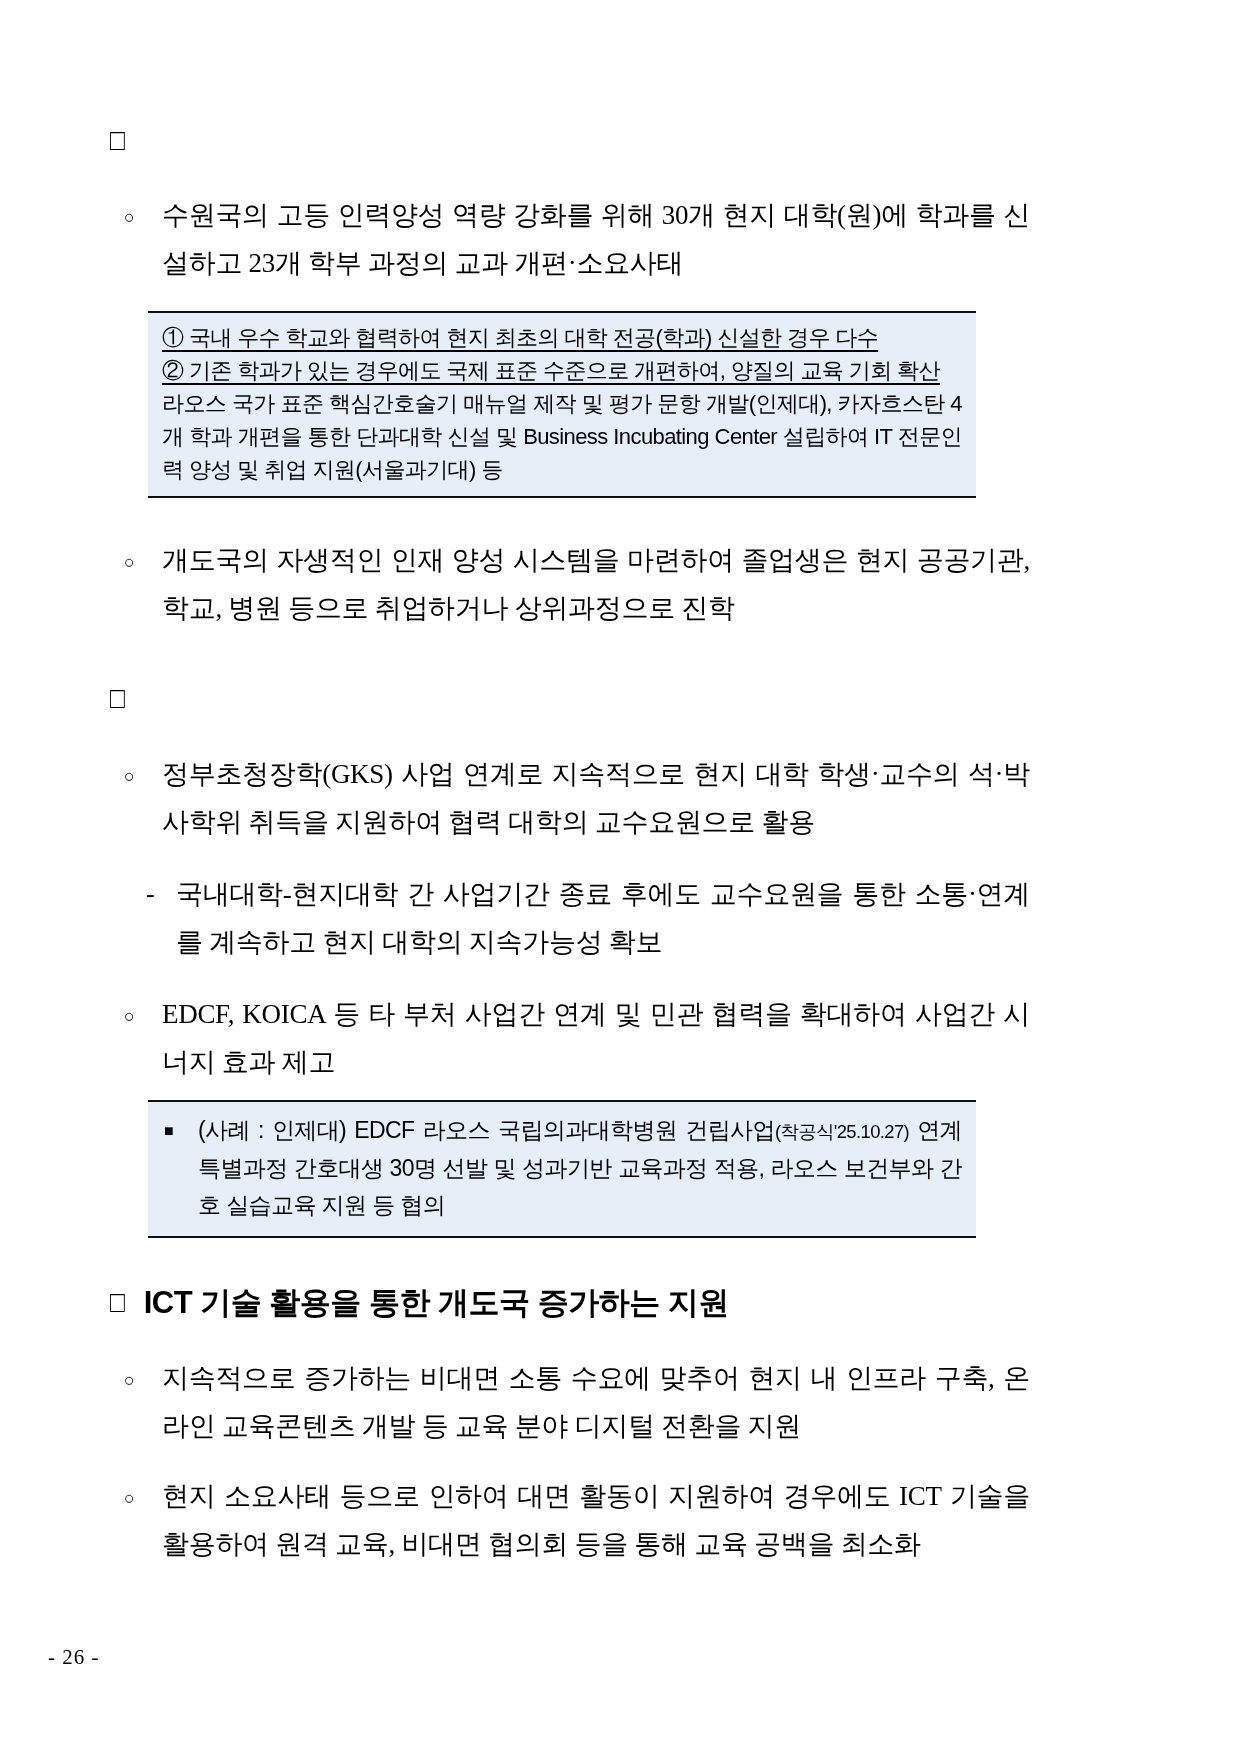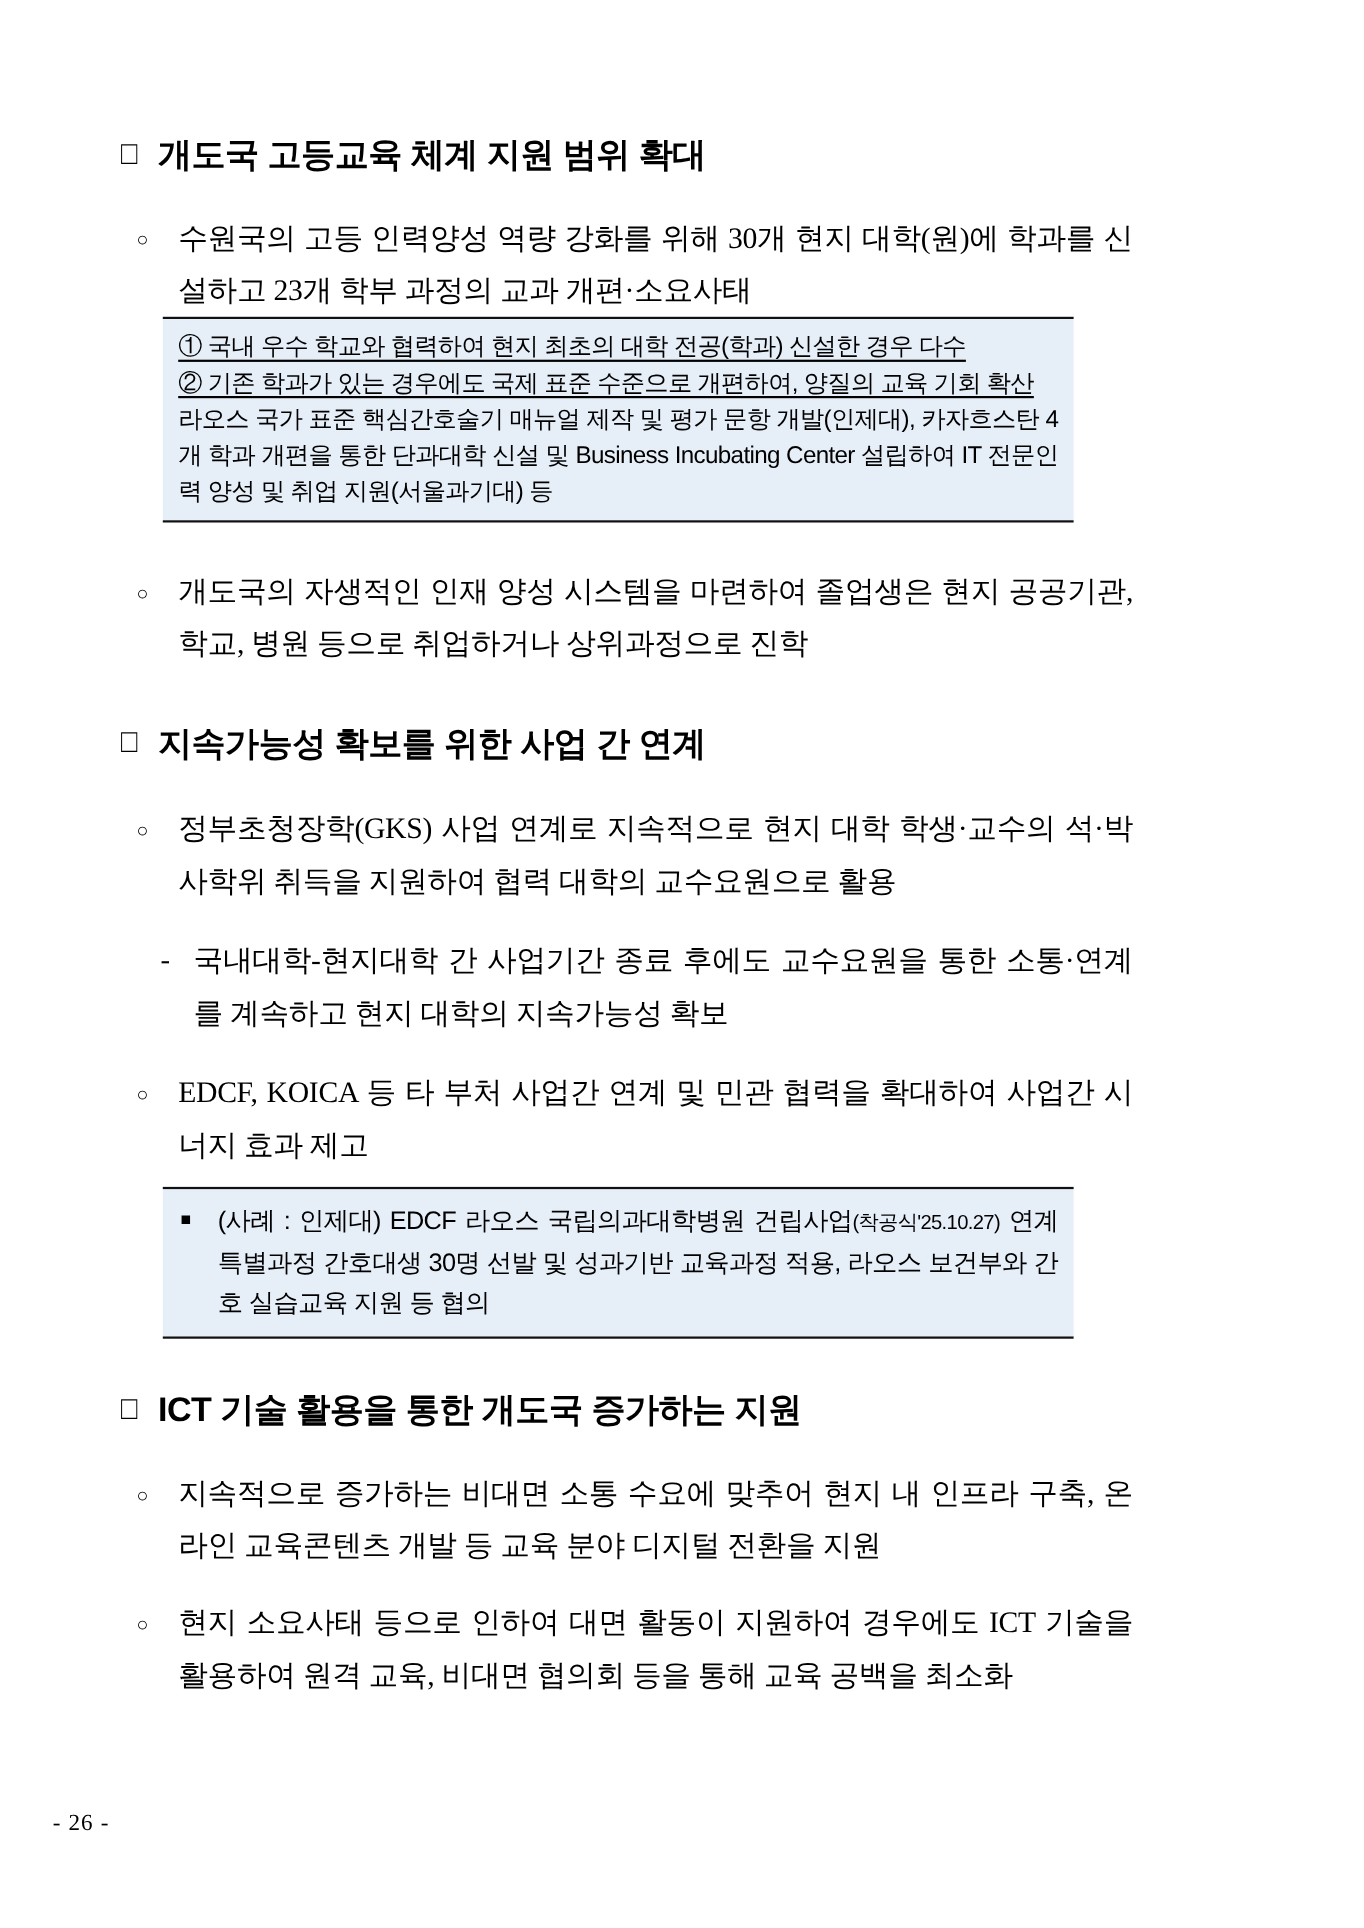--- a/index.html
+++ b/index.html
@@ -86,21 +86,21 @@
   }
   .casebox .case-row { display: flex; }
   .casebox .marker { flex: 0 0 34px; font-size: 16px; line-height: 37px; }
   .casebox .ptext { flex: 1; text-align: justify; }
   
   .b { font-weight: 400; }
   .u { text-decoration: underline; text-underline-offset: 5px; }
   .sm { font-size: 0.8em; }
   
   .mt-b1   { margin-top: 30px; }
-  .mt-box1 { }
+  .mt-box1 { margin-top: 24px; }
   .mt-b2   { margin-top: 38px; }
   .mt-h2   { margin-top: 46px; }
   .mt-b3   { margin-top: 32px; }
   .mt-d1   { margin-top: 24px; }
   .mt-b4   { margin-top: 24px; }
   .mt-box2 { margin-top: 14px; }
   .mt-h3   { margin-top: 44px; }
   .mt-b5   { margin-top: 30px; }
   .mt-b6   { margin-top: 22px; }
   .footer {
@@ -114,42 +114,40 @@
     margin-left: 48px;
   }
 </style>
 </head>
 <body>
 
 <div class="page">
 
   <h1 class="h">
     <span class="h-marker">□</span>
-    <span>개도국 고등교육 체계 지원 범위 확대</span>
   </h1>
 
   <div class="para mt-b1">
     <span class="marker">○</span>
     <div class="ptext"><span>수원국의 고등 인력양성 역량 강화를 위해 </span><span class="b">30개 현지 대학(원)에 학과</span><span>를 신설하고 </span><span class="b">23개 학부</span><span> 과정의 교과 </span><span class="b">개편·소요사태</span></div>
   </div>
 
   <div class="notebox mt-box1">
     <p class="nb-title"><span class="b u">① 국내 우수 학교와 협력하여 현지 최초의 대학 전공(학과) 신설한 경우 다수</span></p>
     <p class="nb-title"><span class="b u">② 기존 학과가 있는 경우에도 국제 표준 수준으로 개편하여, 양질의 교육 기회 확산</span></p>
     <p class="nb-body">라오스 국가 표준 핵심간호술기 매뉴얼 제작 및 평가 문항 개발(인제대), 카자흐스탄 4개 학과 개편을 통한 단과대학 신설 및 Business Incubating Center 설립하여 IT 전문인력 양성 및 취업 지원(서울과기대) 등</p>
   </div>
 
   <div class="para mt-b2">
     <span class="marker">○</span>
     <div class="ptext"><span>개도국의 </span><span class="b">자생적인 인재 양성 시스템</span><span>을 마련하여 </span><span class="b">졸업생</span><span>은 현지 공공기관, 학교, 병원 등으로 </span><span class="b">취업</span><span>하거나 </span><span class="b">상위과정으로 진학</span></div>
   </div>
 
   <h1 class="h mt-h2">
     <span class="h-marker">□</span>
-    <span>지속가능성 확보를 위한 사업 간 연계</span>
   </h1>
 
   <div class="para mt-b3">
     <span class="marker">○</span>
     <div class="ptext"><span>정부초청장학(GKS) 사업 연계로 지속적으로 현지 대학 학생·교수의 </span><span class="b">석·박사학위 취득</span><span>을 지원하여 </span><span class="b">협력 대학</span><span>의 </span><span class="b">교수요원</span><span>으로 활용</span></div>
   </div>
 
   <div class="para dash mt-d1">
     <span class="marker">-</span>
     <div class="ptext"><span>국내대학-현지대학 간 사업기간 종료 후에도 </span><span class="b">교수요원</span><span>을 통한 </span><span class="b">소통·연계를 계속</span><span>하고 현지 대학의 </span><span class="b">지속가능성 확보</span></div>

